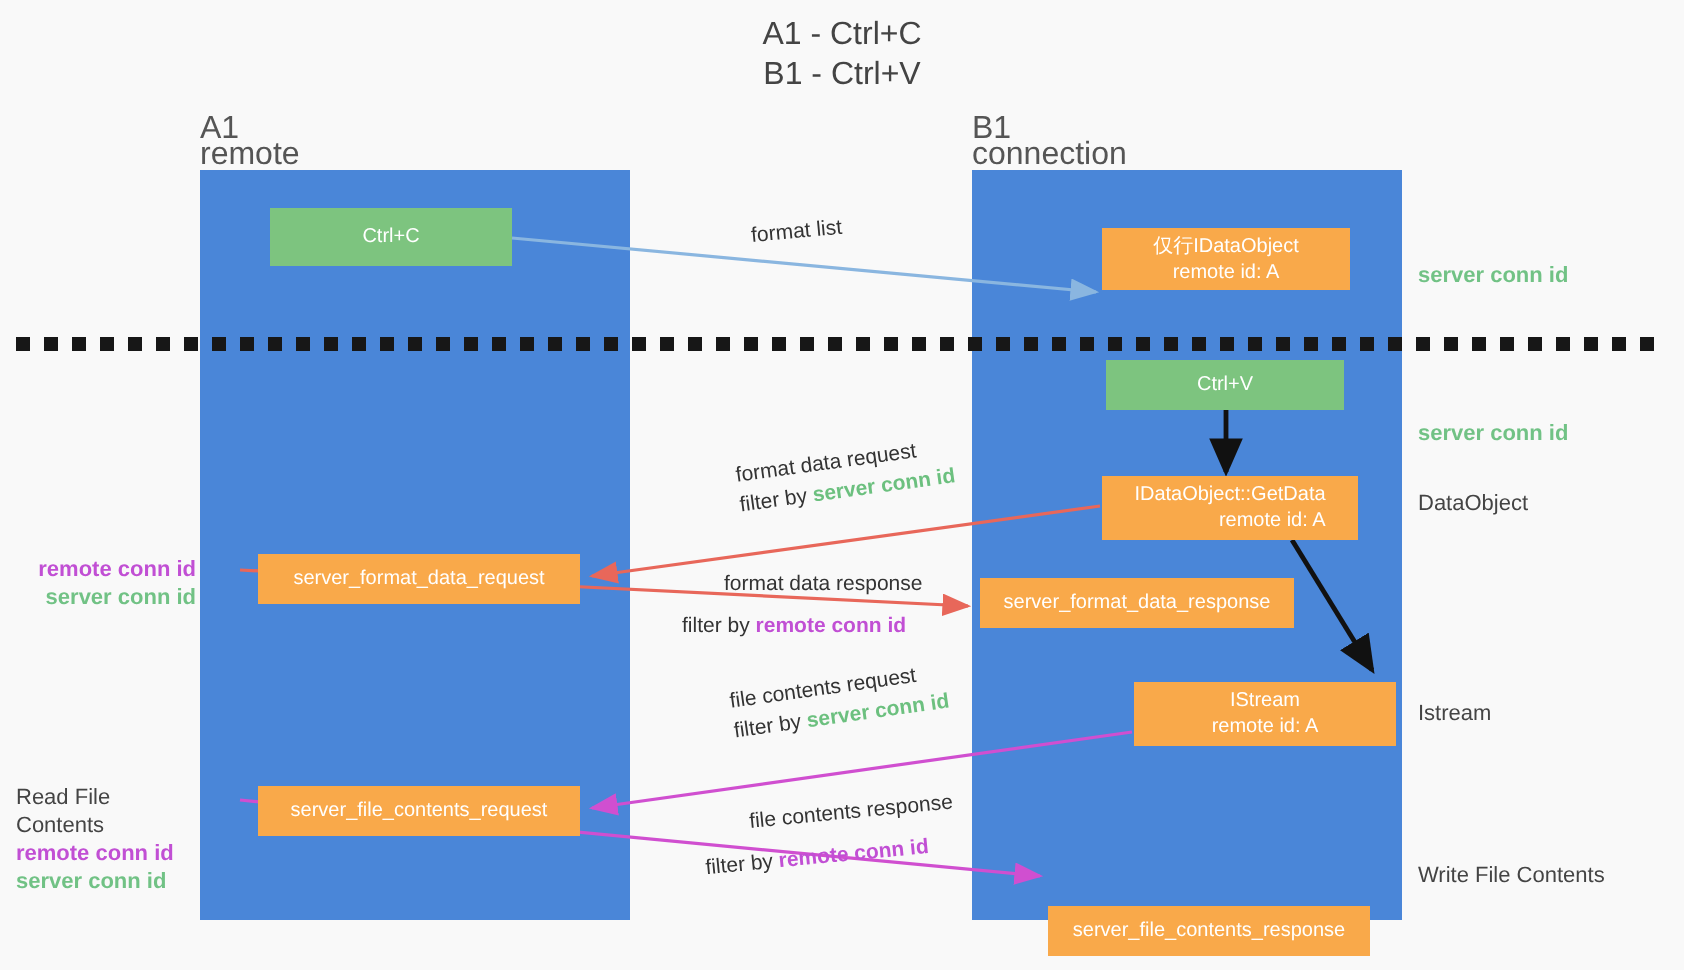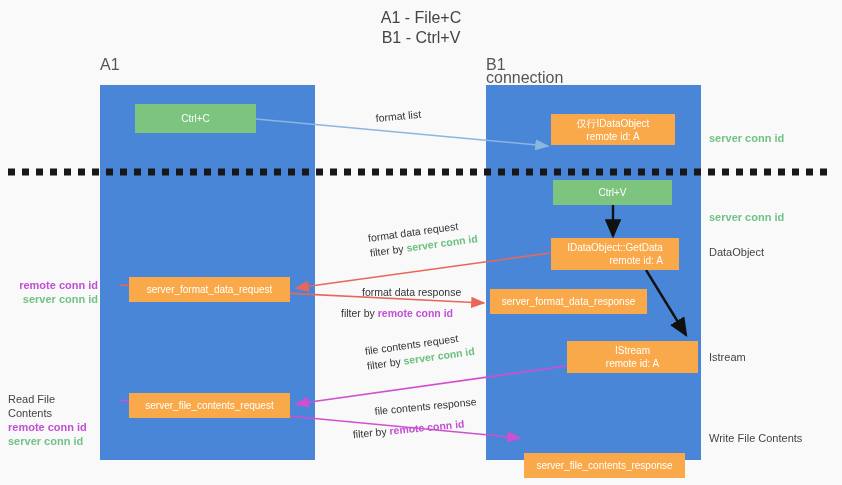--- a/index.html
+++ b/index.html
@@ -49,26 +49,27 @@
   .annot .g{color:#6cc07f;font-weight:bold;}
   .annot .p{color:#c14fd4;font-weight:bold;}
   svg.overlay{position:absolute;left:0;top:0;width:842px;height:485px;pointer-events:none;}
 </style>
 </head>
 <body>
 
 <div id="stage">
 
   <div class="title">
-    <div>A1 - File+C</div>
+    <div>A1 - Ctrl+C</div>
     <div>B1 - Ctrl+V</div>
   </div>
 
   <div class="col-head" style="left:100px;top:58px;width:200px;">
     <div>A1</div>
+    <div>remote</div>
   </div>
   <div class="col-head" style="left:486px;top:58px;width:215px;">
     <div>B1</div>
     <div>connection</div>
   </div>
 
   <div class="lane" style="left:100px;top:85px;width:215px;height:375px;"></div>
   <div class="lane" style="left:486px;top:85px;width:215px;height:375px;"></div>
 
   <svg class="overlay" viewBox="0 0 842 485">

